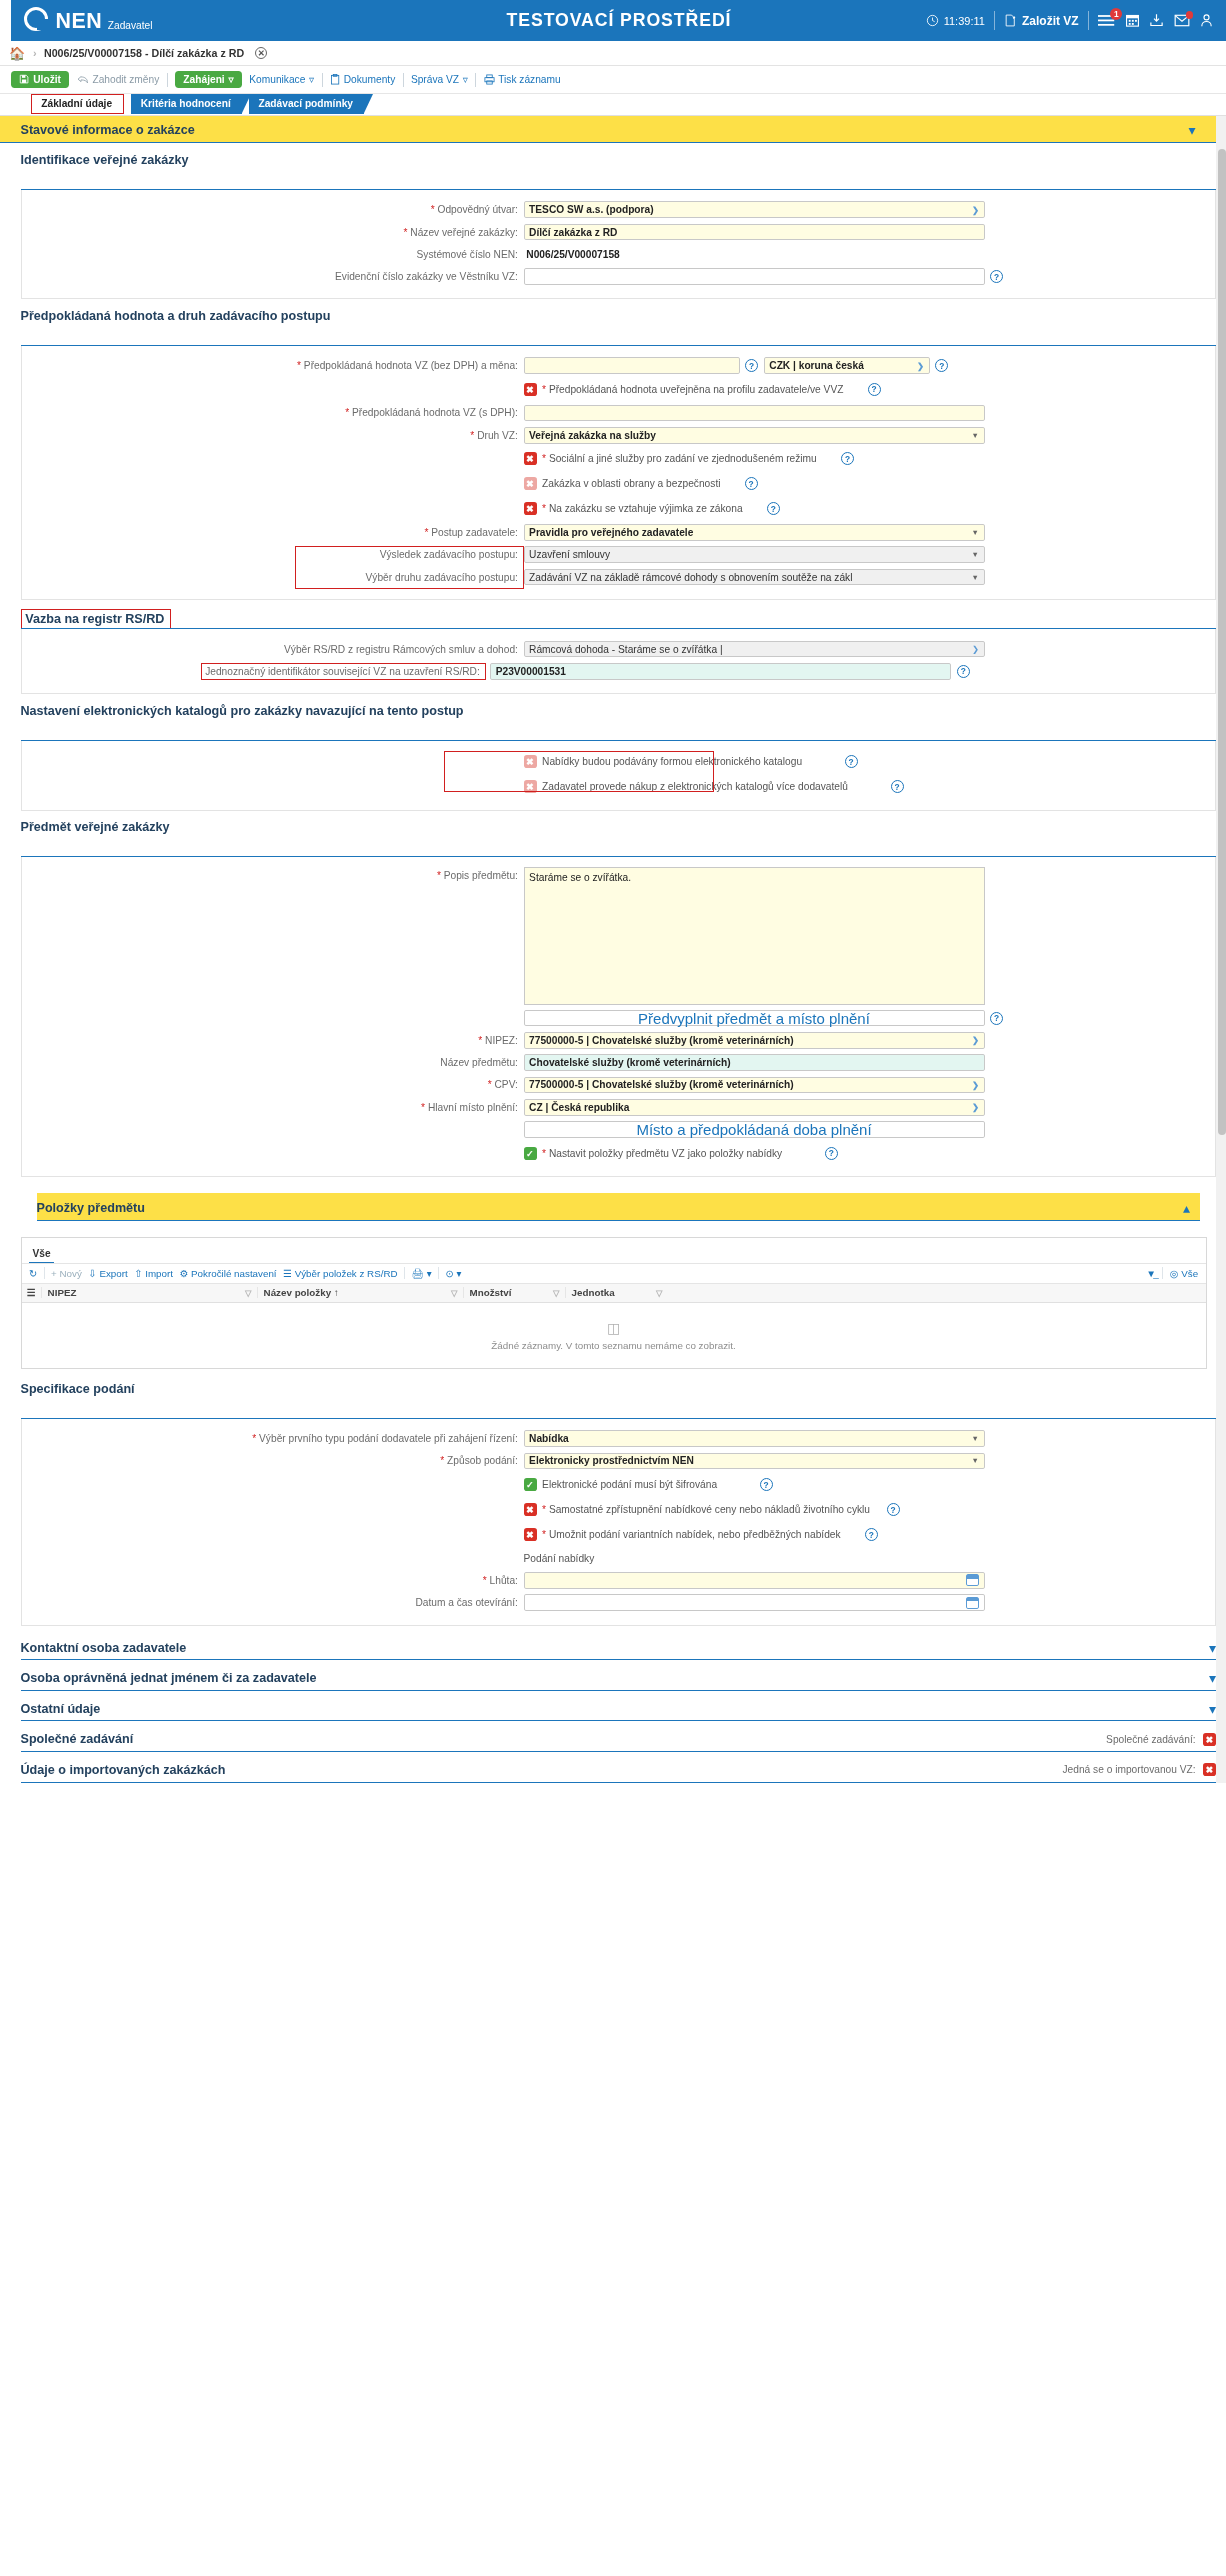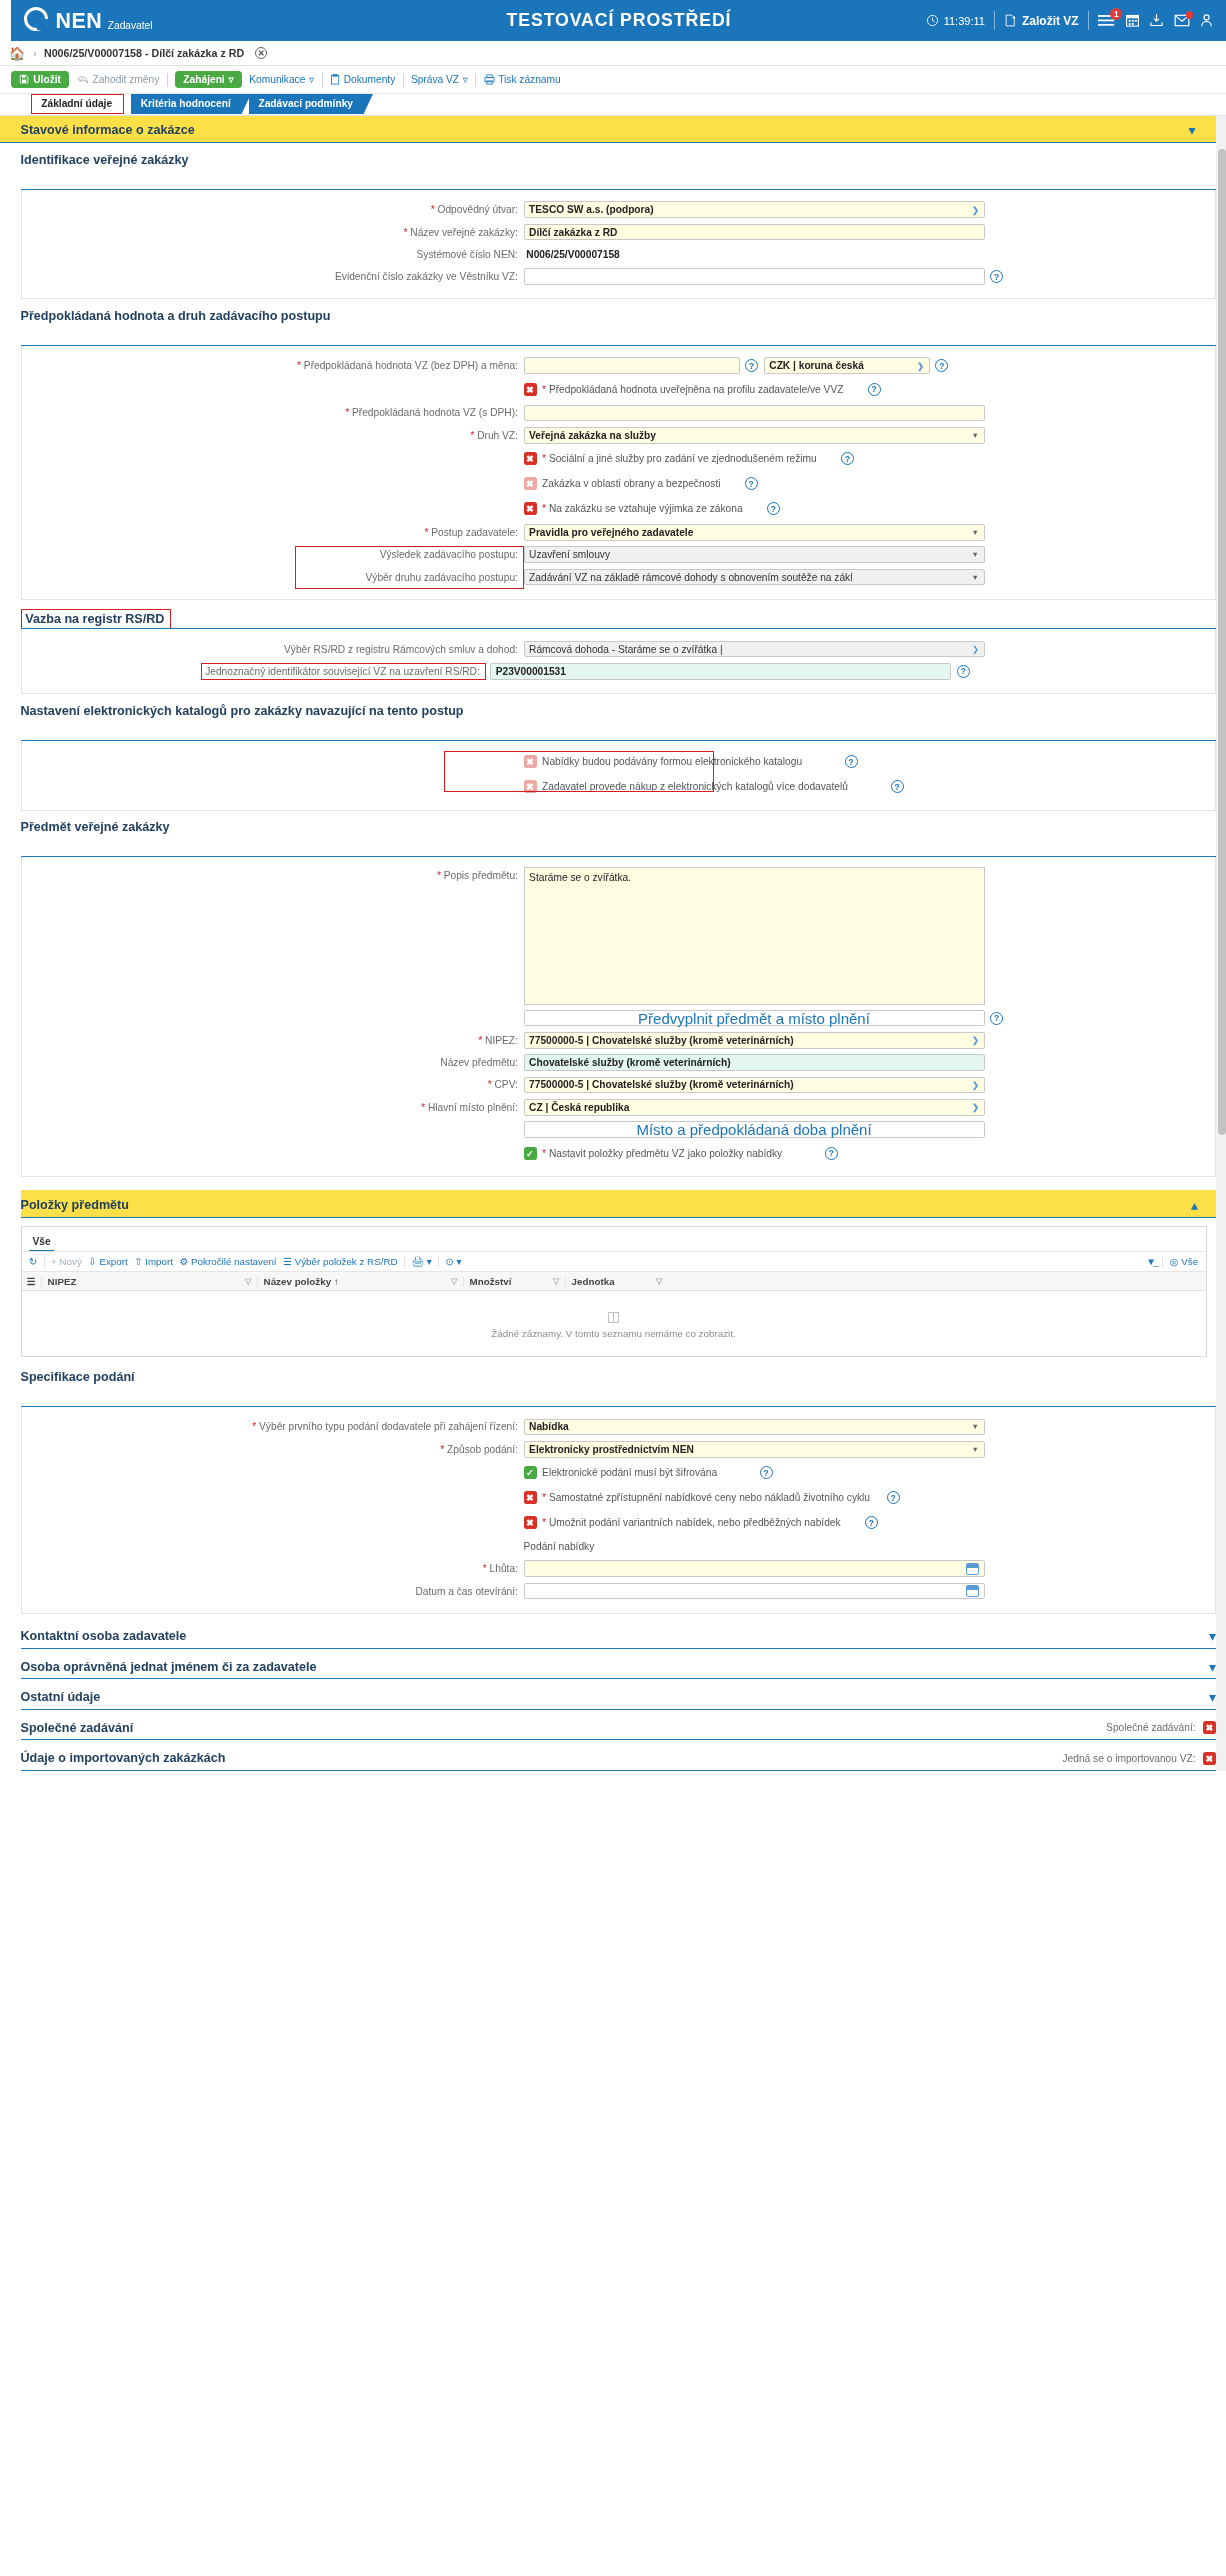--- a/index.html
+++ b/index.html
@@ -647,21 +647,21 @@
             <div class="cb green">✓</div>
             <div class="cb-lbl"><span class="star">*</span> <span>Nastavit položky předmětu VZ jako položky nabídky</span></div>
           </div>
           <div class="help" style="margin-left:37px;">?</div>
         </div>
       </div>
     </div>
   </div>
 
   <div style="margin:13px 11px 0 20.5px;">
-    <div class="sec-collapse" style="margin:0; padding-left:0; padding-right:18px;">
+    <div class="sec-collapse" style="margin:16px; padding-left:0; padding-right:10px;">
       <div class="title">Položky předmětu</div>
       <div class="chev">▴</div>
     </div>
   </div>
 
   <div class="grid-wrap">
     <div class="grid-tabbar">
       <span class="grid-tab">Vše</span>
     </div>
     <div class="grid-tools">

